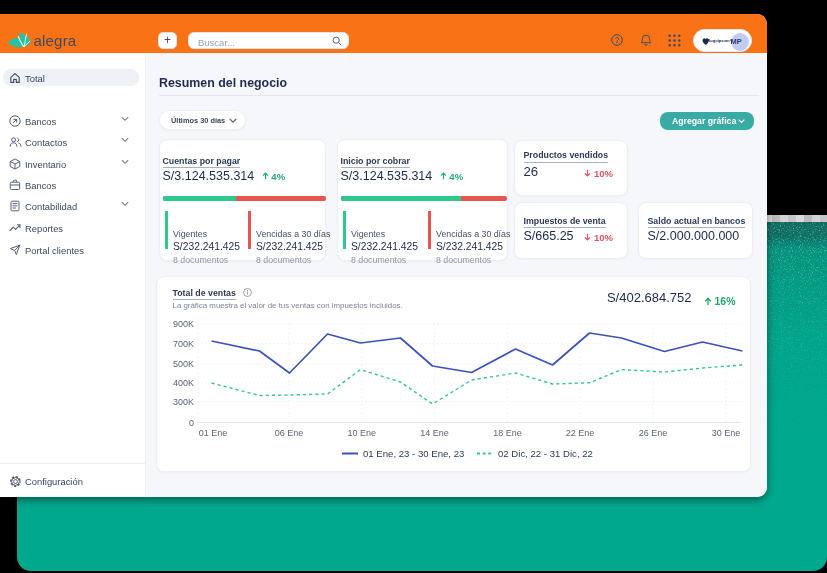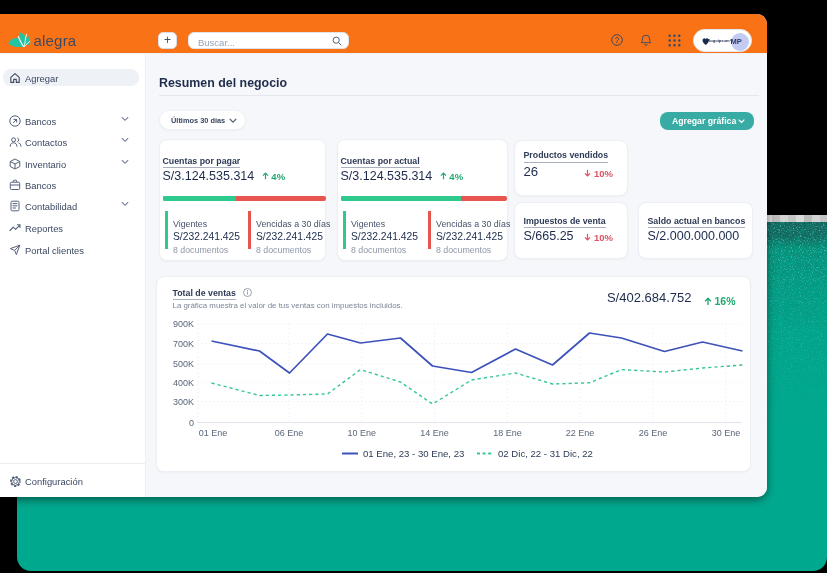--- a/index.html
+++ b/index.html
@@ -77,21 +77,21 @@
   .green { color:#21a96d; } .red { color:#e35060; }
 
   #cardA { left:12.5px; top:84.5px; width:167px; height:122.5px; }
   #cardB { left:190.5px; top:84.5px; width:171px; height:122.5px; }
   .bar { position:absolute; left:3.5px; top:56.5px; height:4.5px; width:162.5px;
     border-radius:2px; overflow:hidden; background:#e8544e; }
   .bar i { position:absolute; left:0; top:0; bottom:0; background:#2ec98c; display:block; }
   .cols { position:absolute; left:5px; top:71px; }
   .col { position:absolute; top:0; width:80px; height:38px; border-left:3px solid #2ec98c; padding-left:5.5px; }
   .col.red2 { border-left-color:#e8544e; }
-  .col .t1 { font-size:8.8px; color:#46536b; margin-top:8px; white-space:nowrap; }
+  .col .t1 { font-size:8.8px; color:#46536b; margin-top:18px; white-space:nowrap; }
   .col .t2 { font-size:10.3px; color:#1c2b4c; margin-top:2.5px; white-space:nowrap; }
   .col .t3 { font-size:8.8px; color:#8d97a8; margin-top:2.5px; white-space:nowrap; }
 
   #cardC { left:368px; top:86px; width:114px; height:56px; }
   #cardD { left:492px; top:86px; width:115px; height:56px; }
   #cardE { left:368px; top:148px; width:114px; height:57px; }
   #cardF { left:492px; top:148px; width:115px; height:57px; }
   .sct,.scv,.sin,.scp { position:absolute; left:8.5px; white-space:nowrap; }
   .sct { font-size:8.8px; line-height:10px; font-weight:bold; }
   .tA { position:absolute; left:3px; top:16px; font-size:8.8px; line-height:10px; font-weight:bold; }
@@ -220,21 +220,21 @@
         <div id="lipsum">logoipsum°</div>
         <div id="avatar">MP</div>
       </div>
     </div>
     <div id="sidebar">
       <div id="active"></div>
       <div class="mi" style="top:16px">
         <svg width="12" height="12" viewBox="0 0 12 12">
             <path d="M1.8 5.4 L6 1.6 L10.2 5.4 V10.4 H7.3 V7.4 H4.7 V10.4 H1.8 Z" fill="none" stroke="#3f4a5f" stroke-width="1.1" stroke-linejoin="round"></path>
           </svg>
-        <span class="lbl">Agregar</span>
+        <span class="lbl">Total</span>
       </div>
       <div class="mi" style="top:58.5px">
         <svg width="12" height="12" viewBox="0 0 12 12">
             <circle cx="6" cy="6" r="5.2" fill="none" stroke="#55617a" stroke-width="1"></circle>
             <path d="M4.4 7.6 L7.6 4.4 M7.6 7.1 V4.4 H4.9" fill="none" stroke="#55617a" stroke-width="1" stroke-linecap="round" stroke-linejoin="round"></path>
           </svg>
         <span class="lbl">Bancos</span>
         <svg class="chev" width="8" height="6" viewBox="0 0 8 6">
             <path d="M1.2 1.5l2.8 2.8 2.8-2.8" stroke="#7d8899" stroke-width="1.1" fill="none" stroke-linecap="round"></path>
           </svg>
@@ -330,21 +330,21 @@
             </div>
           <div class="col red2" style="left:83px">
               <div class="t1">Vencidas a 30 días</div>
               <div class="t2">S/232.241.425</div>
               <div class="t3">8 documentos</div>
             </div>
         </div>
       </div>
 
       <div class="card" id="cardB">
-        <div class="tA"><span class="ct">Cuentas por actual</span></div>
+        <div class="tA"><span class="ct">Inicio por cobrar</span></div>
         <div style="position:absolute;left:3px;top:26px"><span class="cv">S/3.124.535.314</span>
           <span class="pct green" style="margin-left:3px"><svg width="7" height="8" viewBox="0 0 7 8" style="vertical-align:-0.5px">
                 <path d="M3.5 7.2 V1.4 M0.9 3.7 L3.5 1.1 L6.1 3.7" stroke="#21a96d" stroke-width="1.2" fill="none"></path>
               </svg> 4%</span></div>
         <div class="bar" style="width:165.5px">
             <i style="width:72.5%"></i>
           </div>
         <div class="cols">
           <div class="col" style="left:0">
               <div class="t1">Vigentes</div>

